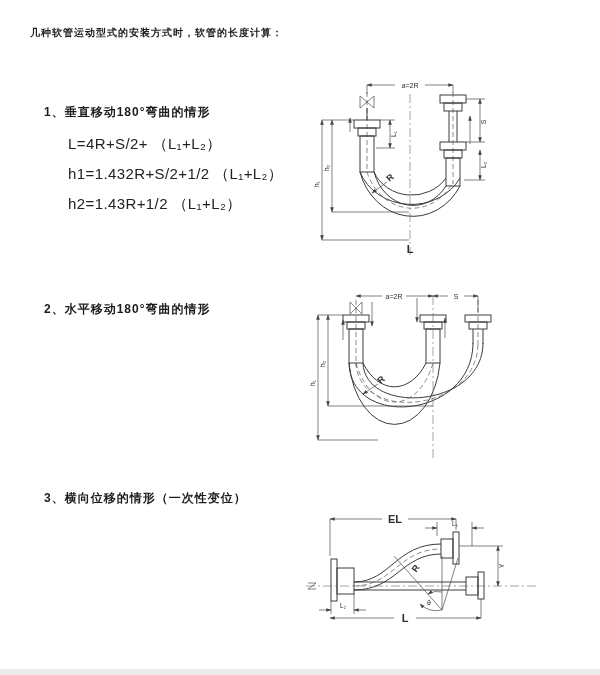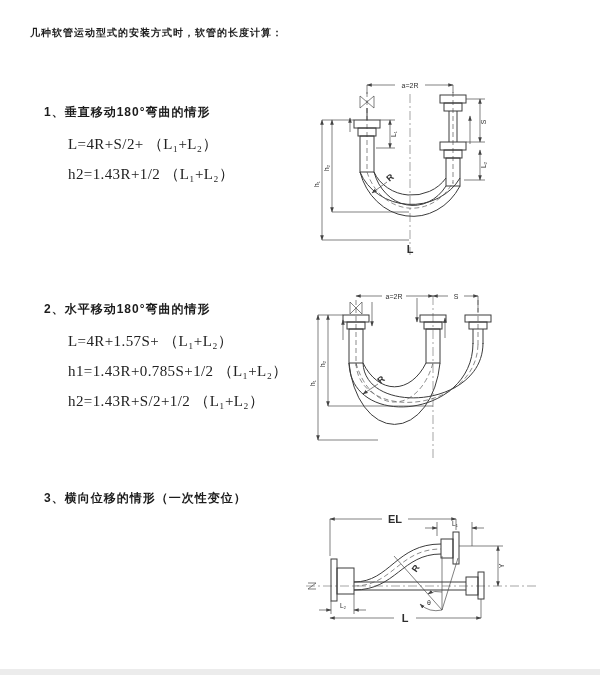--- a/index.html
+++ b/index.html
@@ -2,21 +2,21 @@
 <html><head>
 <meta charset="utf-8">
 <style>
   * { margin:0; padding:0; box-sizing:border-box; }
   html,body { width:600px; height:675px; background:#ffffff; overflow:hidden; }
   body { font-family:"Liberation Sans","DejaVu Sans",sans-serif; color:#1c1c1c; position:relative; }
   .title { position:absolute; left:30px; top:26px; font-size:10px; font-weight:700; letter-spacing:1px; }
   .section { position:absolute; }
   .sec-heading { font-size:12px; font-weight:700; letter-spacing:1px; }
   .formulas { margin-top:8px; margin-left:24px; }
-  .formula { font-size:15px; line-height:30px; letter-spacing:0.4px; color:#222; font-weight:500;font-family:Liberation Serif, serif; }
+  .formula { font-size:15px; line-height:30px; letter-spacing:0.4px; color:#222; font-weight:500; }
   .sec3 .formula { line-height:28px; }
   svg { position:absolute; }
   svg text { font-family:"Liberation Sans","DejaVu Sans",sans-serif; fill:#2e2e2e; }
   .draw { stroke:#3c3c3c; stroke-width:1; fill:none; }
   .thin { stroke:#4a4a4a; stroke-width:0.7; fill:none; }
   .dim  { stroke:#4a4a4a; stroke-width:0.7; fill:none; }
   .cl   { stroke:#6a6a6a; stroke-width:0.6; fill:none; stroke-dasharray:9 3 2 3; }
   .dash { stroke:#5a5a5a; stroke-width:0.7; fill:none; stroke-dasharray:5 3; }
   .lbl-s { font-size:7px; }
   .lbl-xs { font-size:6.5px; }
@@ -26,31 +26,27 @@
 </style>
 </head>
 <body>
 
 <div class="title">几种软管运动型式的安装方式时，软管的长度计算：</div>
 
 <div class="section" style="left:44px; top:104px;">
   <div class="sec-heading">1、垂直移动180°弯曲的情形</div>
   <div class="formulas">
     <div class="formula">L=4R+S/2+ （L₁+L₂）</div>
+    <div class="formula">h1=1.432R+S/2+1/2 （L₁+L₂）</div>
     <div class="formula">h2=1.43R+1/2 （L₁+L₂）</div>
   </div>
 </div>
 
 <div class="section" style="left:44px; top:301px;">
   <div class="sec-heading">2、水平移动180°弯曲的情形</div>
-  <div class="formulas">
-    <div class="formula">L=4R+1.57S+ （L₁+L₂）</div>
-    <div class="formula">h1=1.43R+0.785S+1/2 （L₁+L₂）</div>
-    <div class="formula">h2=1.43R+S/2+1/2 （L₁+L₂）</div>
-  </div>
 </div>
 
 <div class="section sec3" style="left:44px; top:490px;">
   <div class="sec-heading">3、横向位移的情形（一次性变位）</div>
 </div>
 
 <svg style="left:310px; top:72px;" width="282" height="185" viewBox="0 0 282 185">
   <defs>
     <marker id="arr1" viewBox="0 0 10 10" refX="9" refY="5" markerWidth="7.5" markerHeight="7.5" orient="auto-start-reverse">
       <path d="M0,1.5 L10,5 L0,8.5 Z" fill="#444"></path>

